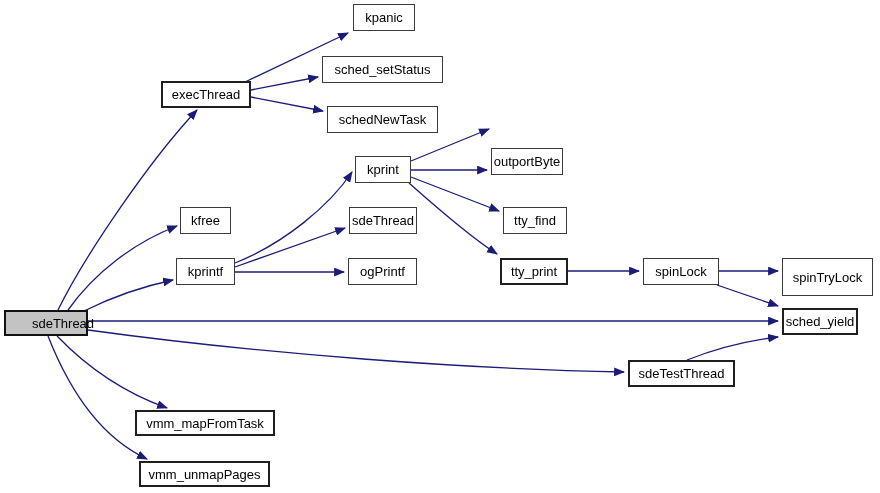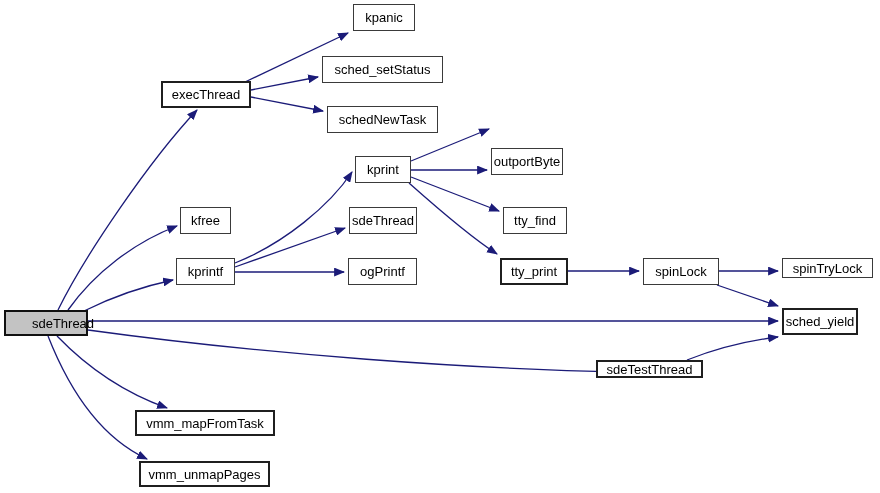--- a/index.html
+++ b/index.html
@@ -86,20 +86,20 @@
   <div class="node" style="left:327px;top:106px;width:111px;height:27px">schedNewTask</div>
   <div class="node" style="left:355px;top:156px;width:56px;height:27px">kprint</div>
   <div class="node" style="left:491px;top:148px;width:72px;height:27px">outportByte</div>
   <div class="node" style="left:180px;top:207px;width:51px;height:27px">kfree</div>
   <div class="node" style="left:349px;top:207px;width:68px;height:27px">sdeThread</div>
   <div class="node" style="left:503px;top:207px;width:64px;height:27px">tty_find</div>
   <div class="node" style="left:176px;top:258px;width:59px;height:27px">kprintf</div>
   <div class="node" style="left:348px;top:258px;width:69px;height:27px">ogPrintf</div>
   <div class="node strong" style="left:500px;top:258px;width:68px;height:27px">tty_print</div>
   <div class="node" style="left:643px;top:258px;width:76px;height:27px">spinLock</div>
-  <div class="node" style="left:782px;top:258px;width:91px;height:20px">spinTryLock</div>
+  <div class="node" style="left:782px;top:258px;width:91px;height:38px">spinTryLock</div>
   <div class="node strong" style="left:782px;top:308px;width:76px;height:27px">sched_yield</div>
   <div class="node root" style="left:4px;top:310px;width:84px;height:26px">sdeThread</div>
-  <div class="node strong" style="left:596px;top:360px;width:107px;height:18px">sdeTestThread</div>
+  <div class="node strong" style="left:628px;top:360px;width:107px;height:27px">sdeTestThread</div>
   <div class="node strong" style="left:135px;top:410px;width:140px;height:26px">vmm_mapFromTask</div>
   <div class="node strong" style="left:139px;top:461px;width:131px;height:26px">vmm_unmapPages</div>
 
 </div>
 
 </body></html>

